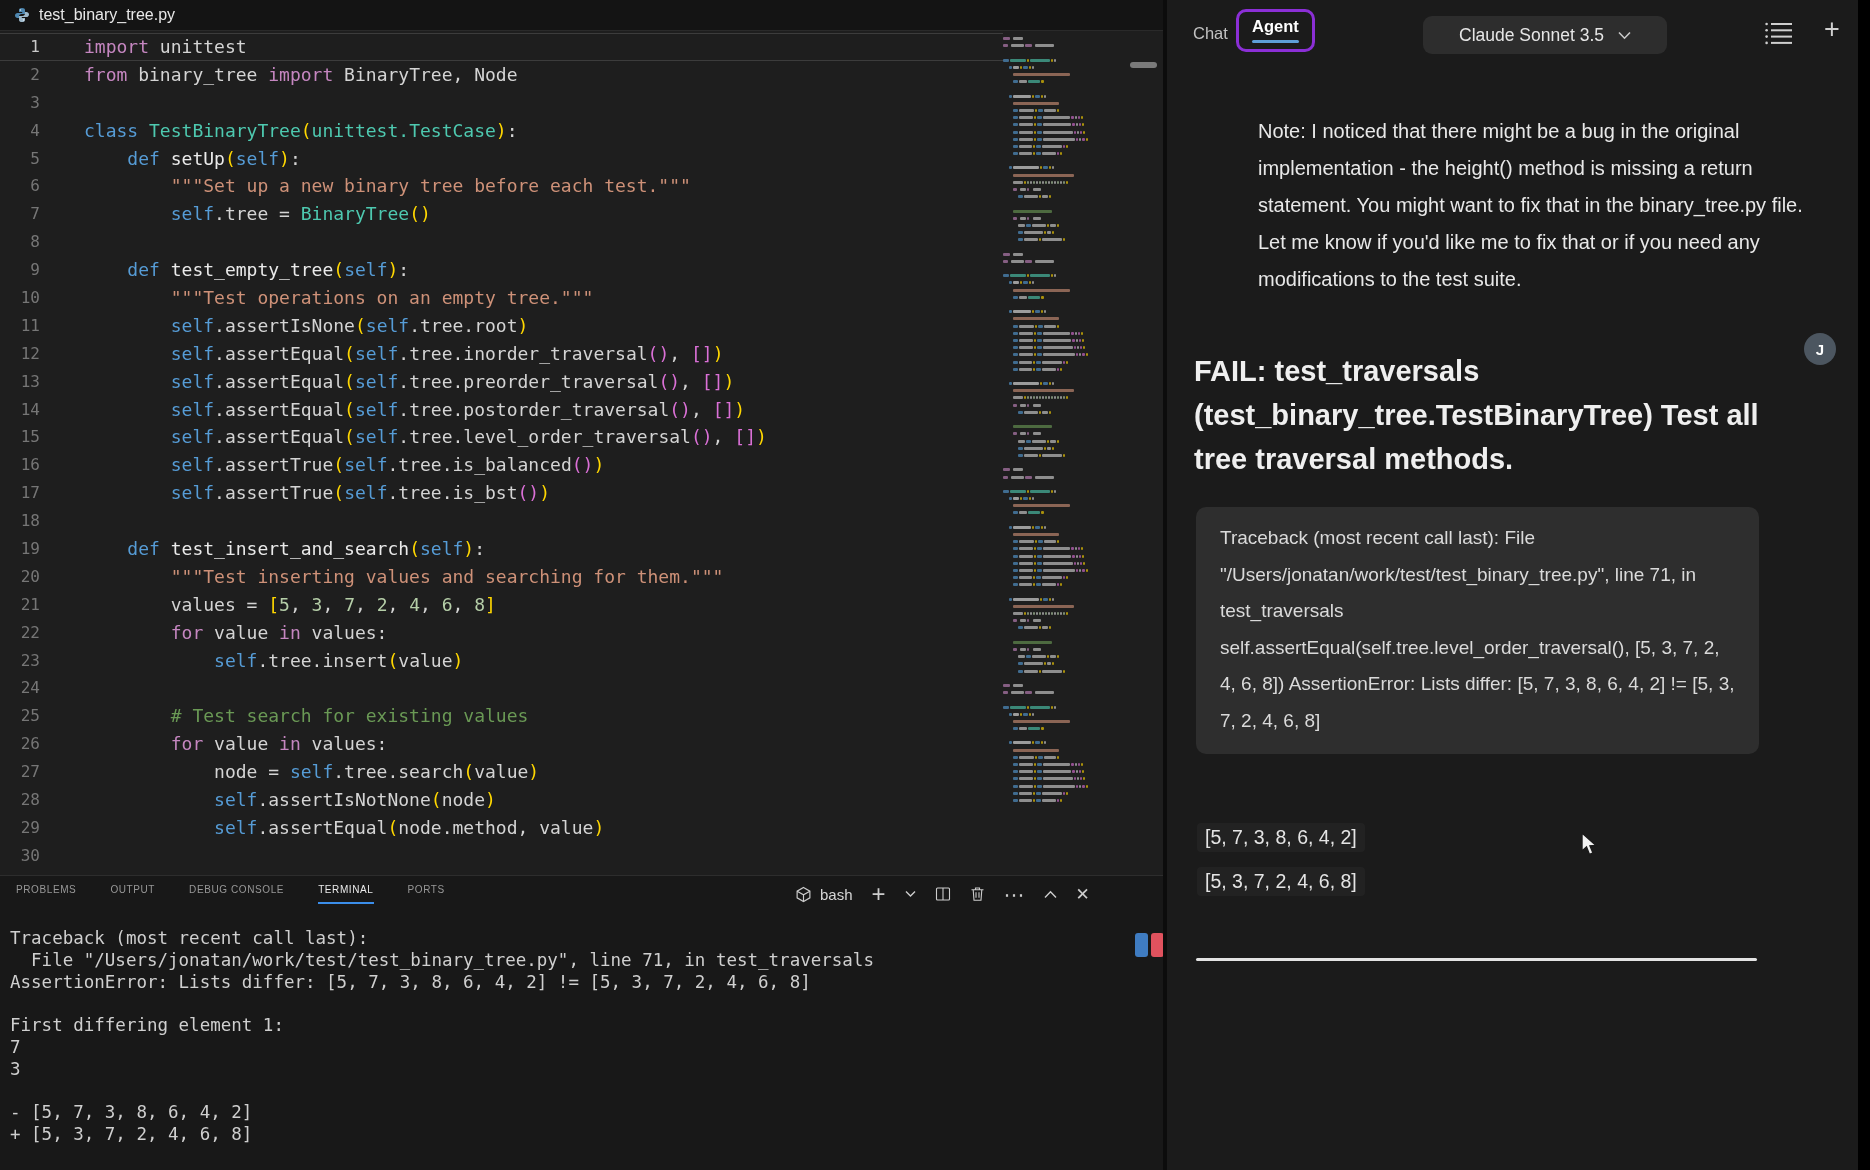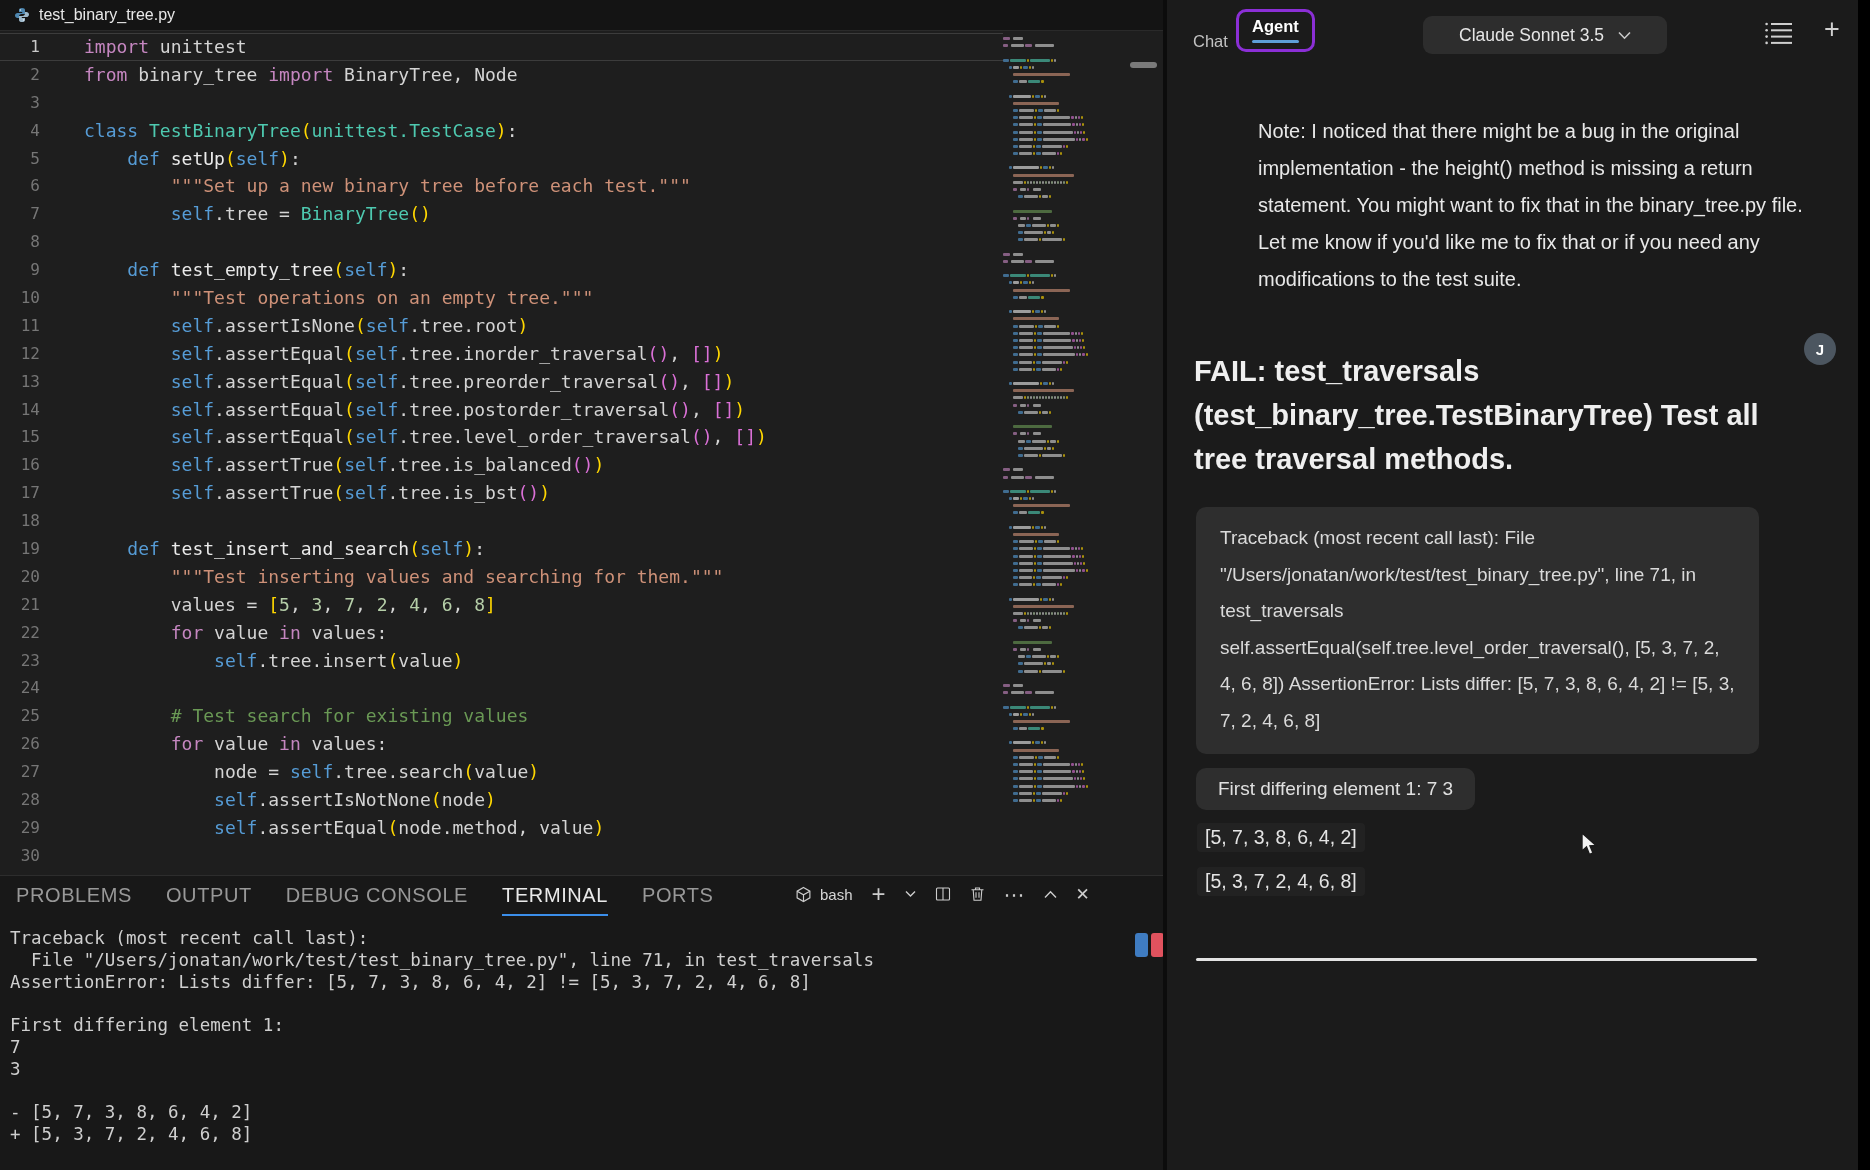--- a/index.html
+++ b/index.html
@@ -21,38 +21,38 @@
   #active-line{position:absolute;left:0;top:2px;width:1003px;height:28px;box-sizing:border-box;
                border-top:1px solid #3c3c3c;border-bottom:1px solid #3c3c3c;pointer-events:none;}
   
   #minimap{position:absolute;left:1003px;top:4px;width:150px;height:800px;overflow:hidden;}
   .mm-row{height:7.2px;display:flex;align-items:center;gap:1px;}
   .mm-seg{height:3px;border-radius:1px;opacity:.62;flex:none;}
   .mm-sp{height:3px;flex:none;}
   #mm-slider{position:absolute;left:1130px;top:31px;width:27px;height:6px;background:#8b8b8b;border-radius:3px;opacity:.85;}
   
   #panel{position:absolute;left:0;top:875px;width:1163px;height:295px;background:#181818;border-top:1px solid #2d2d2d;}
-  #panel-tabs{position:absolute;left:16px;top:8px;display:flex;gap:34px;font-size:20px;
+  #panel-tabs{position:absolute;left:16px;top:8px;display:flex;gap:34px;font-size:10px;
               letter-spacing:.6px;color:#989898;}
   .ptab{padding-bottom:7px;cursor:pointer;}
   .ptab.active{color:#eaeaea;border-bottom:2px solid #3b8eea;}
   #term-toolbar{position:absolute;left:795px;top:4px;height:28px;display:flex;align-items:center;
                 gap:19px;color:#cccccc;}
   #term-toolbar .glyph{font-size:17px;line-height:1;}
   #bash-group{display:flex;align-items:center;gap:8px;font-size:15px;color:#d6d6d6;}
   #terminal-out{position:absolute;left:10px;top:52px;}
   .term-row{height:21.8px;line-height:21.8px;font-family:"DejaVu Sans Mono",monospace;
             font-size:17.5px;white-space:pre;color:#cfcfcf;}
   #term-indicator{position:absolute;left:1135px;top:57px;display:flex;gap:3px;}
   .ind{width:13px;height:24px;border-radius:3px;}
   
   #divider{position:absolute;left:1163px;top:0;width:4px;height:1170px;background:#0c0c0c;}
   
   #chatpanel{position:absolute;left:1167px;top:0;width:703px;height:1170px;background:#1b1b1b;}
-  #chat-tab{position:absolute;left:26px;top:24px;font-size:16.5px;color:#c2c2c2;cursor:pointer;margin-top:8px;}
+  #chat-tab{position:absolute;left:26px;top:24px;font-size:16.5px;color:#c2c2c2;cursor:pointer;}
   #agent-box{position:absolute;left:69px;top:9px;border:3px solid #8b2fd6;border-radius:10px;
              padding:5px 13px 6px;cursor:pointer;}
   #agent-label{font-size:16.5px;font-weight:bold;color:#ffffff;display:block;text-align:center;}
   #agent-underline{height:3px;background:#5e9fd8;border-radius:2px;margin-top:4px;}
   #model-select{position:absolute;left:256px;top:16px;width:244px;height:38px;background:#2d2d2d;
                 border-radius:9px;display:flex;align-items:center;justify-content:center;gap:14px;
                 color:#e6e6e6;font-size:17.5px;cursor:pointer;}
   #history-btn{position:absolute;left:597px;top:21px;cursor:pointer;}
   #newchat-btn{position:absolute;left:657px;top:14px;font-size:27px;color:#d0d0d0;cursor:pointer;font-weight:300;}
   #note{position:absolute;left:91px;top:113px;width:575px;font-size:20px;line-height:37px;color:#e8e8e8;}
@@ -1067,21 +1067,20 @@
     <span id="newchat-btn">+</span>
 
     <div id="note">Note: I noticed that there might be a bug in the original implementation - the height() method is missing a return statement. You might want to fix that in the binary_tree.py file. Let me know if you'd like me to fix that or if you need any modifications to the test suite.</div>
 
     <div id="avatar">J</div>
 
     <div id="fail-heading">FAIL: test_traversals (test_binary_tree.TestBinaryTree) Test all tree traversal methods.</div>
 
     <div id="tb-box">Traceback (most recent call last): File "/Users/jonatan/work/test/test_binary_tree.py", line 71, in test_traversals self.assertEqual(self.tree.level_order_traversal(), [5, 3, 7, 2, 4, 6, 8]) AssertionError: Lists differ: [5, 7, 3, 8, 6, 4, 2] != [5, 3, 7, 2, 4, 6, 8]</div>
 
-    <div id="chip">First differing element 1: 7 3</div>
 
     <div id="list-a" class="list-line">[5, 7, 3, 8, 6, 4, 2]</div>
     <div id="list-b" class="list-line">[5, 3, 7, 2, 4, 6, 8]</div>
 
     <div id="hr-divider"></div>
 
   </div>
 
   <div id="cursor">
     <svg width="24" height="26" viewBox="0 0 24 26">

